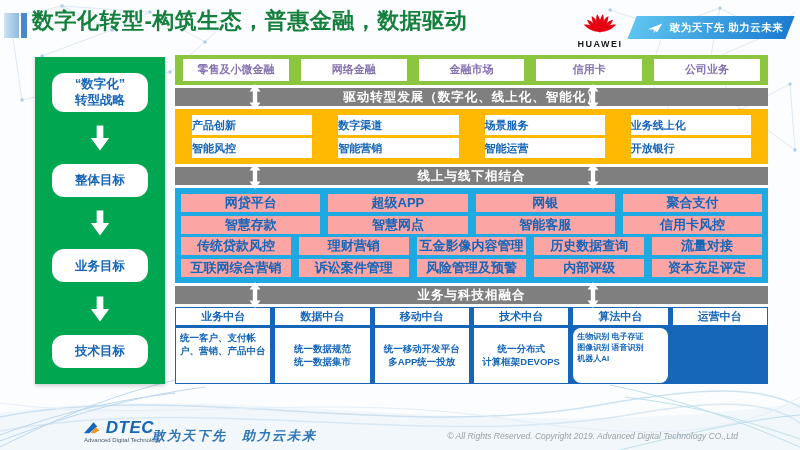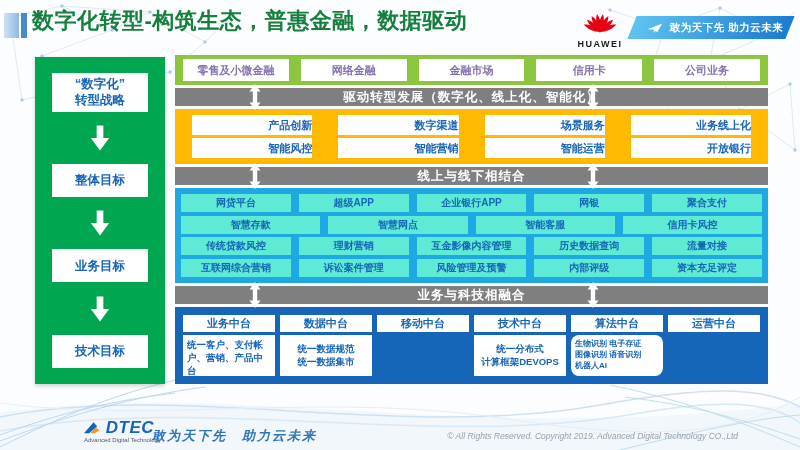--- a/index.html
+++ b/index.html
@@ -33,30 +33,30 @@
   
   .strategy {
     position:absolute; left:35px; top:57px; width:130px; height:327px;
     background:var(--green,#00A650); box-shadow:0 2px 4px rgba(0,0,0,.18);
     display:flex; flex-direction:column; align-items:center; justify-content:space-evenly;
     padding:4px 0; box-sizing:border-box;
   }
   .step-box {
     width:96px; min-height:27px; background:#fff; color:var(--dark-blue,#1565B8);
     font-size:12.5px; font-weight:bold; line-height:1.3; text-align:center;
-    display:flex; align-items:center; justify-content:center; white-space:pre-line; padding:3px 0;
+    display:flex; align-items:center; justify-content:center; white-space:pre-line; padding:3px 0;border-radius:12px;
   }
   .step-arrow svg { width:20px; height:28px; display:block; }
 
   
   .flows { position:absolute; left:175px; top:55px; width:593px; height:330px; display:flex; flex-direction:column; }
 
   .band-green {
     height:30px; background:var(--light-green,#8CC63F); margin-bottom:3px;
-    display:flex; align-items:center; padding:0 8px; box-sizing:border-box; gap:12px;
+    display:flex; align-items:center; padding:0 8px; box-sizing:border-box; gap:12px;font-family:Liberation Mono, monospace;
   }
   .biz-box {
     flex:1; height:22px; line-height:22px; background:#fff; text-align:center;
     color:var(--purple,#8672B0); font-size:11px; font-weight:bold; white-space:nowrap; overflow:hidden;
   }
 
   .flow-bar {
     position:relative; height:18px; margin-bottom:3px; background:var(--bar-gray,#7F7F7F);
     display:flex; align-items:center; justify-content:center;
   }
@@ -64,37 +64,37 @@
   .flow-arrow { position:absolute; top:-4px; width:12px; height:26px; }
   .flow-arrow.a1 { left:12.5%; }
   .flow-arrow.a2 { left:69.5%; }
 
   .band-yellow {
     height:55px; background:var(--yellow,#FFB900); margin-bottom:3px;
     display:flex; flex-direction:column; justify-content:space-evenly; padding:2px 4px; box-sizing:border-box;
   }
   .cap-row { display:flex; }
   .cap-box {
-    flex:1; height:20px; line-height:20px; margin:0 13px; background:#fff; text-align:right;
+    flex:1; height:20px; line-height:20px; margin:0 13px; background:#fff; text-align:left;
     color:var(--dark-blue,#1565B8); font-size:11px; font-weight:bold; white-space:nowrap;
   }
 
   .band-cyan {
     height:95px; background:var(--cyan,#1FA9E3); margin-bottom:3px;
     display:flex; flex-direction:column; justify-content:space-evenly; padding:2px 6px; box-sizing:border-box;
   }
   .app-row { display:flex; gap:8px; }
   .app-box {
-    flex:1; height:18px; line-height:18px; background:#5eead4; text-align:center;
-    color:var(--dark-blue,#1565B8); font-size:10px; font-weight:bold; white-space:nowrap; overflow:hidden;
+    flex:1; height:18px; line-height:18px; background:#fca5a5; text-align:center;
+    color:var(--dark-blue,#1565B8); font-size:13px; font-weight:bold; white-space:nowrap; overflow:hidden;
   }
 
   .band-dark {
     height:77px; background:var(--dark-blue,#1565B8);
-    display:flex; gap:5px; padding:8px; box-sizing:border-box;
+    display:flex; gap:5px; padding:1px; box-sizing:border-box;
   }
   .plat-col { flex:1; display:flex; flex-direction:column; min-width:0; }
   .plat-title {
     height:17px; line-height:17px; background:#fff; text-align:center;
     color:var(--dark-blue,#1565B8); font-size:11px; font-weight:bold; margin-bottom:3px; white-space:nowrap;
   }
   .plat-body {
     flex:1; background:#fff; color:var(--dark-blue,#1565B8);
     font-size:9.5px; font-weight:bold; line-height:1.35; white-space:pre-line;
     display:flex; align-items:center; justify-content:center; text-align:center; padding:2px 4px; overflow:hidden;
@@ -275,21 +275,20 @@
       <span class="bar-label">线上与线下相结合</span>
       <svg class="flow-arrow a2" viewBox="0 0 12 26">
           <path d="M6 0 L11.5 7.5 L8.2 7.5 L8.2 18.5 L11.5 18.5 L6 26 L0.5 18.5 L3.8 18.5 L3.8 7.5 L0.5 7.5 Z" fill="#fff"></path>
         </svg>
     </div>
 
     <div class="band-cyan">
       <div class="app-row">
         <span class="app-box">网贷平台</span>
         <span class="app-box">超级APP</span>
-        <span class="app-box">企业银行APP</span>
         <span class="app-box">网银</span>
         <span class="app-box">聚合支付</span>
       </div>
       <div class="app-row">
         <span class="app-box">智慧存款</span>
         <span class="app-box">智慧网点</span>
         <span class="app-box">智能客服</span>
         <span class="app-box">信用卡风控</span>
       </div>
       <div class="app-row">
@@ -323,20 +322,22 @@
         <div class="plat-title">业务中台</div>
         <div class="plat-body align-left">统一客户、支付帐户、营销、产品中台</div>
       </div>
       <div class="plat-col">
         <div class="plat-title">数据中台</div>
         <div class="plat-body">统一数据规范
 统一数据集市</div>
       </div>
       <div class="plat-col">
         <div class="plat-title">移动中台</div>
+        <div class="plat-body">统一移动开发平台
+多APP统一投放</div>
       </div>
       <div class="plat-col">
         <div class="plat-title">技术中台</div>
         <div class="plat-body">统一分布式
 计算框架DEVOPS</div>
       </div>
       <div class="plat-col">
         <div class="plat-title">算法中台</div>
         <div class="plat-body small align-left">生物识别 电子存证
 图像识别 语音识别

